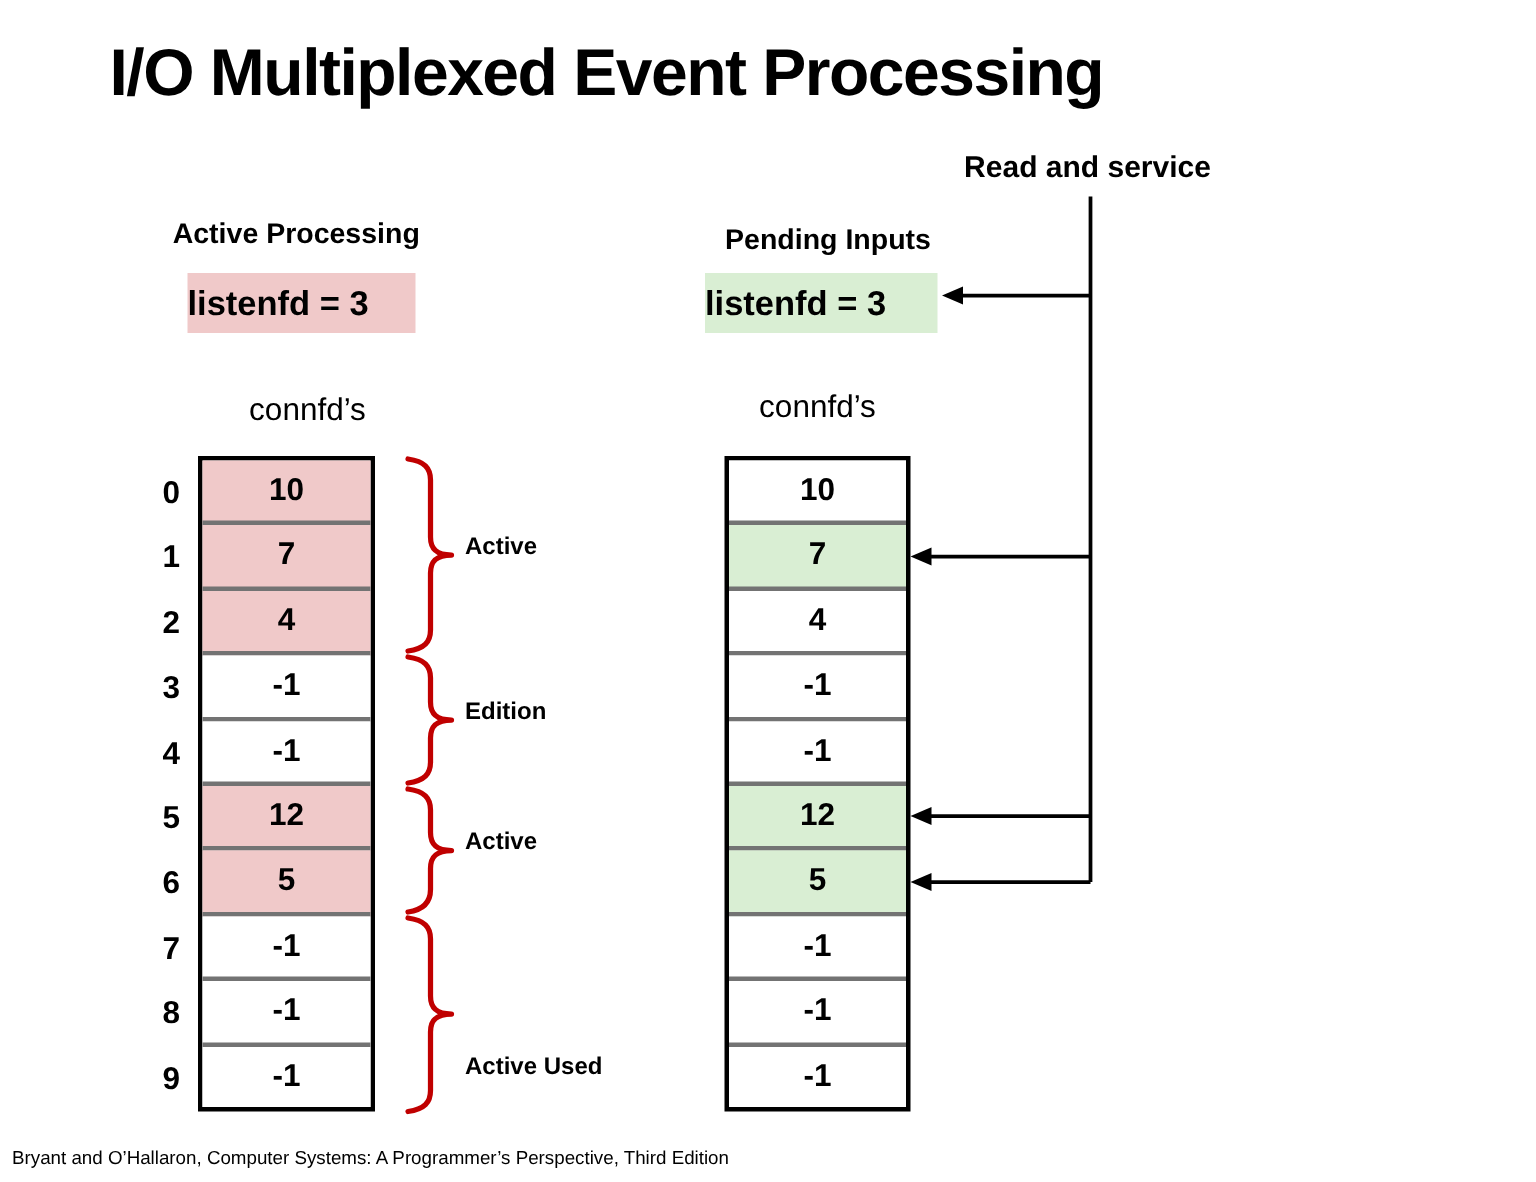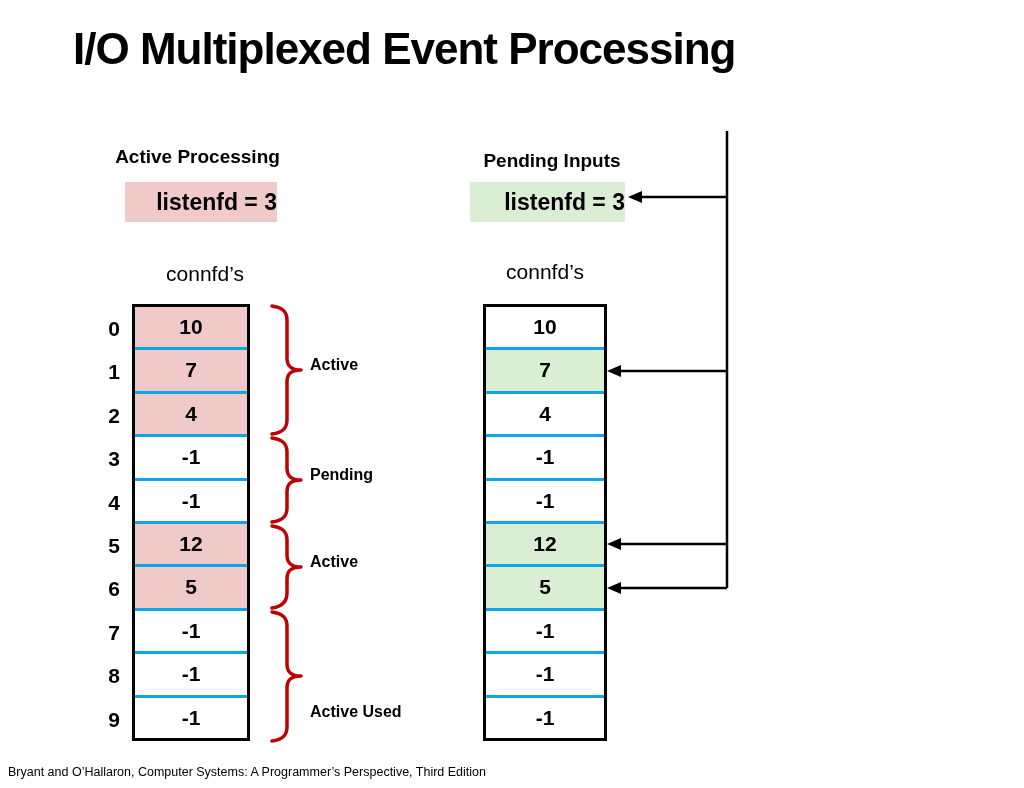--- a/index.html
+++ b/index.html
@@ -11,34 +11,34 @@
   .slide-title{
     left:46px;top:24px;font-size:44px;font-weight:bold;letter-spacing:-1px;white-space:nowrap;margin-left:27px;
   }
   .read-service{
     left:625px;top:101px;width:200px;text-align:center;font-size:20px;font-weight:bold;
   }
   .panel-heading{font-size:19px;font-weight:bold;text-align:center;white-space:nowrap;}
   .heading-left{left:90px;top:146px;width:215px;}
   .heading-right{left:457px;top:150px;width:190px;}
   .listenfd-box{
-    height:40px;line-height:40px;text-align:right;font-size:23px;font-weight:bold;
+    height:40px;line-height:40px;text-align:left;font-size:23px;font-weight:bold;
   }
   .listenfd-left{left:125px;top:182px;width:152px;background:var(--pink,#f0c9c9);}
   .listenfd-right{left:470px;top:182px;width:155px;background:var(--green,#d9eed3);}
   .array-label{font-size:21px;font-weight:normal;text-align:center;white-space:nowrap;}
   .array-label-left{left:140px;top:262px;width:130px;}
   .array-label-right{left:483px;top:260px;width:124px;}
   .fd-table{
     border:3px solid #000;background:#fff;box-sizing:border-box;
   }
   .table-left{left:132px;top:304px;width:118px;}
   .table-right{left:483px;top:304px;width:124px;}
   .cell{
-    height:40.4px;line-height:40.4px;border-bottom:3px solid #0ea5e9;
+    height:40.4px;line-height:40.4px;border-bottom:3px solid #737373;
     text-align:center;font-size:21px;font-weight:bold;background:#fff;
   }
   .cell:last-child{border-bottom:none;}
   .cell.pink{background:var(--pink,#f0c9c9);}
   .cell.green{background:var(--green,#d9eed3);}
   .index-col{left:92px;top:307px;width:28px;}
   .idx{height:43.4px;line-height:43.4px;text-align:right;font-size:21px;font-weight:bold;}
   .group-label{font-size:16px;font-weight:bold;white-space:nowrap;left:310px;}
   .g0{top:356px;} .g1{top:466px;} .g2{top:553px;} .g3{top:703px;}
   .overlay{left:0;top:0;pointer-events:none;}
@@ -46,20 +46,21 @@
     left:8px;top:765px;font-size:12.5px;color:#000000;white-space:nowrap;
   }
 </style>
 </head>
 <body>
 
 <div class="slide">
 
   <div class="abs slide-title">I/O Multiplexed Event Processing</div>
 
+  <div class="abs read-service">Read and service</div>
 
   <div class="abs panel-heading heading-left">Active Processing</div>
   <div class="abs listenfd-box listenfd-left">listenfd = 3</div>
   <div class="abs array-label array-label-left">connfd’s</div>
   <div class="abs index-col">
       <div class="idx">0</div>
       <div class="idx">1</div>
       <div class="idx">2</div>
       <div class="idx">3</div>
       <div class="idx">4</div>
@@ -92,21 +93,21 @@
       <div class="cell">-1</div>
       <div class="cell">-1</div>
       <div class="cell green">12</div>
       <div class="cell green">5</div>
       <div class="cell">-1</div>
       <div class="cell">-1</div>
       <div class="cell">-1</div>
     </div>
 
   <div class="abs group-label g0">Active</div>
-  <div class="abs group-label g1">Pending</div>
+  <div class="abs group-label g1">Edition</div>
   <div class="abs group-label g2">Active</div>
   <div class="abs group-label g3">Active Used</div>
 
   <svg class="abs overlay" width="1024" height="788" viewBox="0 0 1024 788">
     <g stroke="#c00000" stroke-width="3.5" fill="none" stroke-linecap="round" stroke-linejoin="round">
       <path d="M272 306 C283 307.5 287 312 287 320 L287 358 C287 366 291 370 301 370 C291 370 287 374 287 382 L287 420 C287 428 283 432.5 272 434"></path>
       <path d="M272 438 C283 439.5 287 444 287 452 L287 468 C287 476 291 480 301 480 C291 480 287 484 287 492 L287 508 C287 516 283 520.5 272 522"></path>
       <path d="M272 526 C283 527.5 287 532 287 540 L287 555 C287 563 291 567 301 567 C291 567 287 571 287 579 L287 593 C287 601 283 606.5 272 608"></path>
       <path d="M272 612 C283 613.5 287 618 287 626 L287 664 C287 672 291 676 301 676 C291 676 287 680 287 688 L287 727 C287 735 283 739.5 272 741"></path>
     </g>

